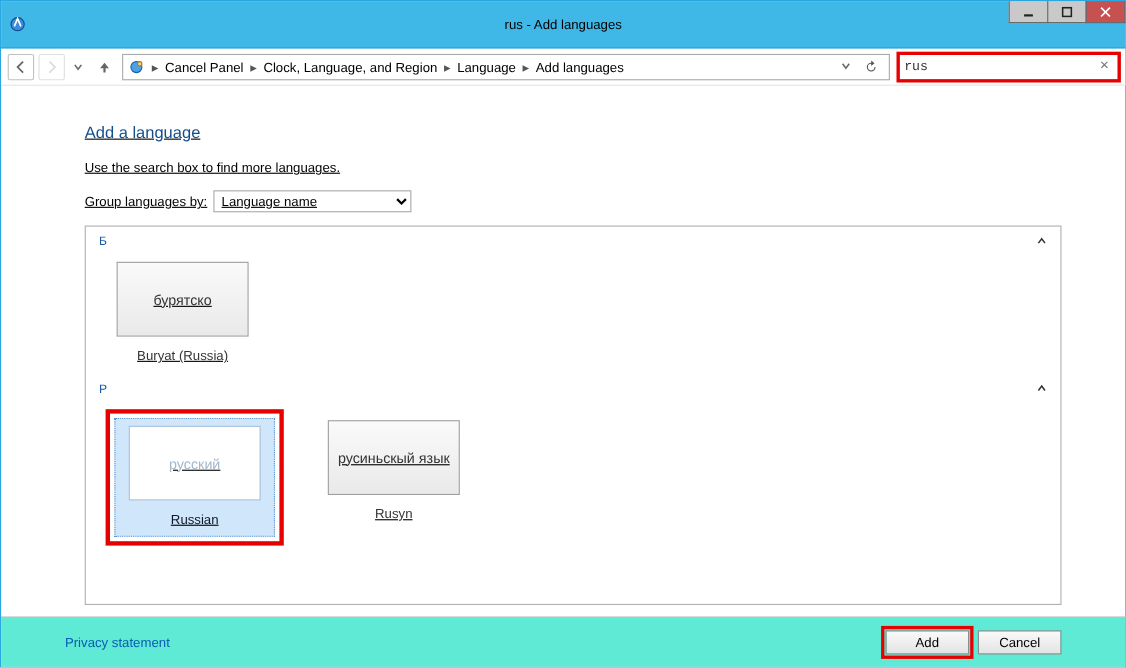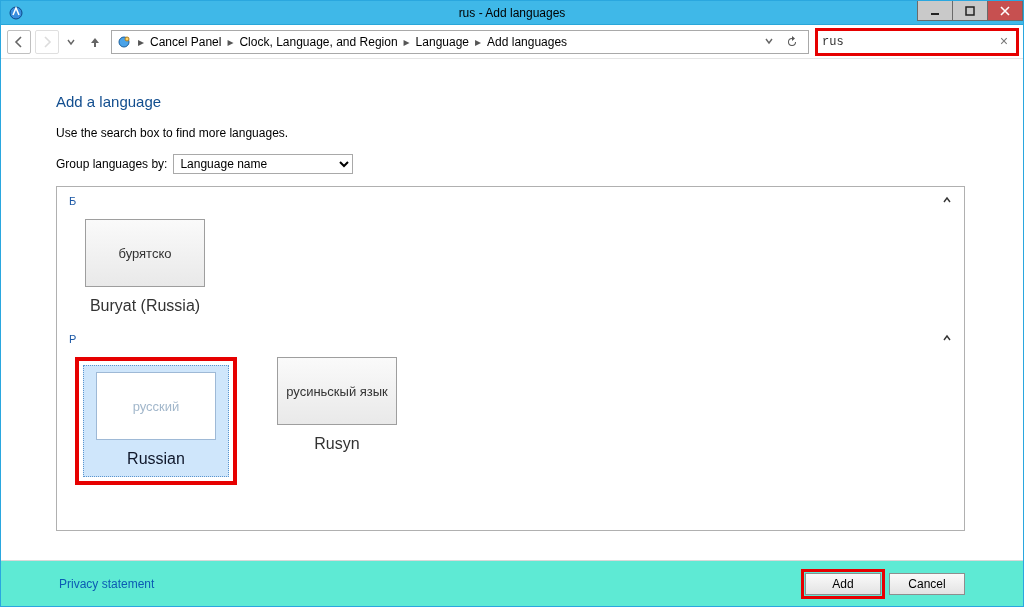--- a/index.html
+++ b/index.html
@@ -15,21 +15,21 @@
   .window {
     width: 1024px;
     height: 607px;
     border: 1px solid #2aa7df;
     background: #fff;
     display: flex;
     flex-direction: column;
   }
   
   .titlebar {
-    height: 24px;
+    height: 43px;
     background: #3fb8e8;
     display: flex;
     align-items: center;
     position: relative;
     color: #000;
     border-bottom: 1px solid #29a6d8;
   }
   .titlebar .sys-icon {
     width: 22px;
     height: 22px;
@@ -147,23 +147,24 @@
     background:transparent;
   }
   .searchbox .clear {
     color:#777; cursor:pointer;
     width:16px; text-align:center;
     font-size:14px;
   }
   
   .content {
     flex:1;
-    padding: 34px 58px 10px 55px;
+    padding: 34px 58px 10px 76px;
     overflow:hidden;
     position:relative;
+    text-decoration:underline;
   }
   .page-title {
     color:#124e8f;
     font-size:15px;
     margin-bottom: 16px;
   }
   .hint {
     font-size:12px;
     margin-bottom: 14px;
   }
@@ -224,21 +225,21 @@
     display:flex;
     align-items:center;
     justify-content:center;
     font-size:13px;
     color:#333;
     text-align:center;
     padding: 4px;
   }
   .lang-label {
     margin-top: 10px;
-    font-size:16px;
+    font-size:12px;
     color:#333;
   }
   .selected-wrap {
     border: 4px solid #e60000;
     padding:4px;
     display:flex;
   }
   .selected-wrap .lang-item {
     background:#cfe6fb;
     padding:6px 10px 8px 10px;
@@ -413,21 +414,21 @@
             </svg>
         </span>
       </div>
       <div class="group-items" style="align-items:flex-start;">
         <div class="selected-wrap">
           <div class="lang-item">
             <div class="lang-tile">русский</div>
             <div class="lang-label">Russian</div>
           </div>
         </div>
-        <div class="lang-item" style="">
+        <div class="lang-item" style="margin-top:10px;">
           <div class="lang-tile">русиньскый язык</div>
           <div class="lang-label">Rusyn</div>
         </div>
       </div>
     </div>
   </div>
 
   <div class="footer">
     <span class="privacy">Privacy statement</span>
     <div class="footer-btns">

